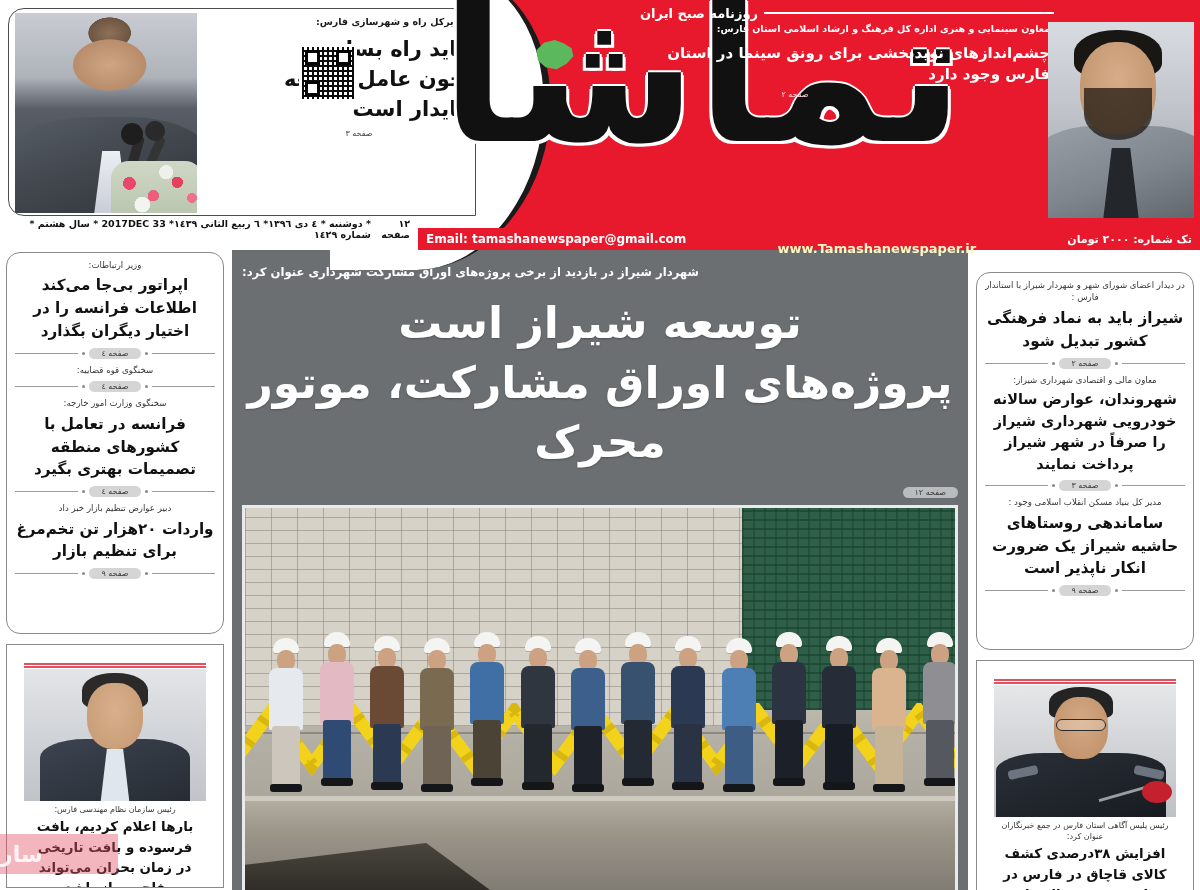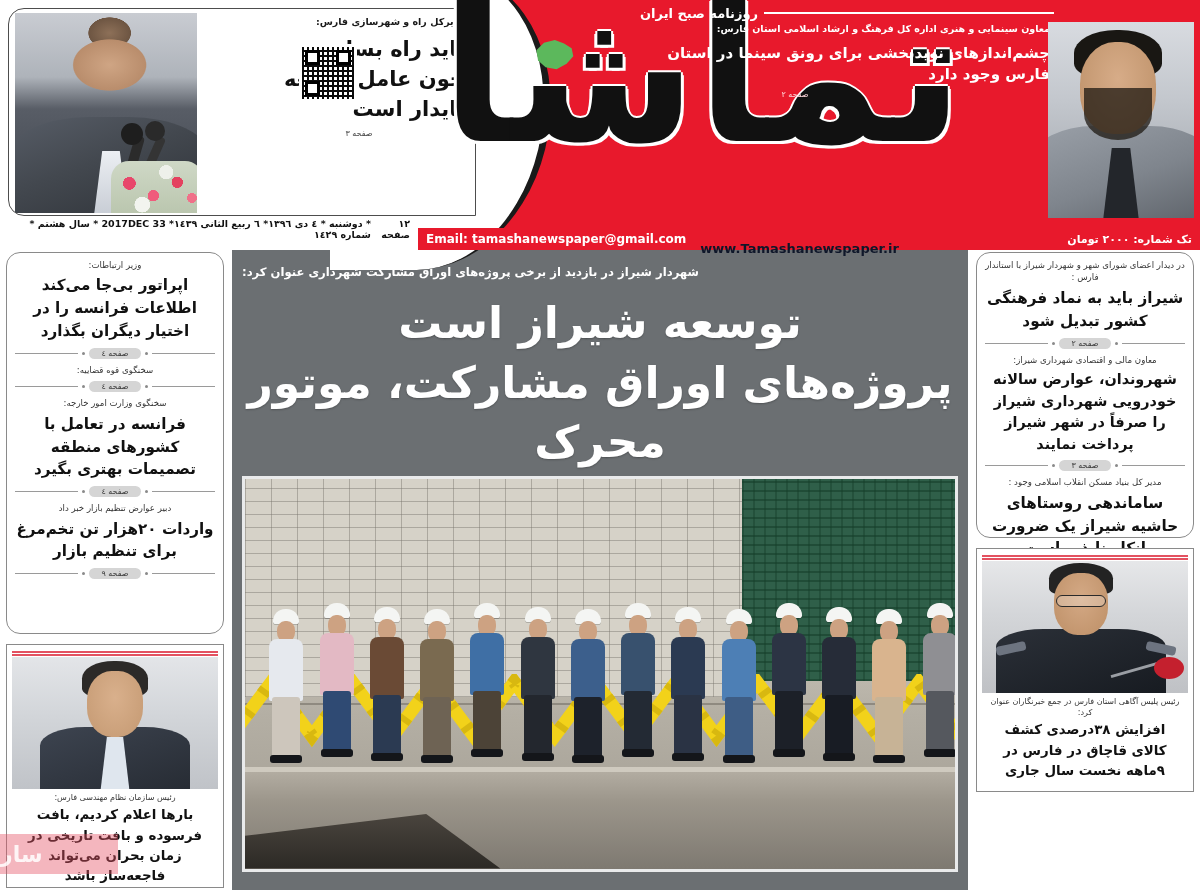--- a/index.html
+++ b/index.html
@@ -248,21 +248,21 @@
     position:absolute; top:228px; left:418px;
     width:782px; height:22px;
     background:#e8192c;
     z-index:9;
     display:flex; align-items:center;
     direction:rtl;
     padding:0 8px;
     gap:14px;
   }
   .info-price { font-size:11px; font-weight:bold; color:#fff; white-space:nowrap; }
-  .info-site  { font-size:13px; font-weight:bold; color:#0f172a; white-space:nowrap; flex:1; direction:ltr;margin-top:18px; }
+  .info-site  { font-size:13px; font-weight:bold; color:#fef9c3; white-space:nowrap; flex:1; text-align:center; direction:ltr;margin-top:18px; }
   .info-mail  { font-size:12px; font-weight:bold; color:#fff; white-space:nowrap; direction:ltr; }
 
   
   .body-area {
     position:absolute; top:250px; left:0;
     width:1200px; height:640px;
     background:#fff;
   }
 
   
@@ -274,21 +274,21 @@
   .side-col.left  { left:0; }
   .side-col.right { right:0; }
 
   .news-box {
     border:1px solid #8a8a8a;
     border-radius:14px;
     padding:4px 8px 6px;
     background:#fff;
   }
   .news-box.left-box  { height:382px; }
-  .news-box.right-box { height:286px; }
+  .news-box.right-box { height:378px;margin-top:20px; }
 
   .news-item { padding:2px 0 0; }
   .news-kicker {
     font-size:8.6px; color:#333; text-align:center;
     line-height:1.45; margin-bottom:3px; direction:rtl;
   }
   .news-head {
     font-size:15.2px; font-weight:bold; color:#111;
     line-height:1.5; text-align:center; direction:rtl;
   }
@@ -304,21 +304,21 @@
     background:#d5d5d5; color:#3a3a3a;
     font-size:8px; border-radius:8px;
     padding:1px 12px; white-space:nowrap; direction:rtl;
   }
 
   
   .photo-card {
     margin-top:10px;
     border:1px solid #8a8a8a;
     background:#fff;
-    padding:5px;
+    padding:17px;
     height:244px;
     position:relative;
     overflow:hidden;
   }
   .pc-rule {
     height:7px; width:100%;
     background:linear-gradient(180deg,#fff 0 1px,#e35160 1px 3px,#fff 3px 4px,#e35160 4px 6px,#fff 6px 7px);
   }
   .pc-photo { position:relative; width:100%; height:132px; overflow:hidden; }
   .pc-caption { padding:3px 6px 0; }
@@ -694,20 +694,23 @@
 
       <div class="watermark">
         <span>سار</span>
       </div>
     </div>
 
     <div class="center-col">
       <div class="lead-kicker">شهردار شیراز در بازدید از برخی پروژه‌های اوراق مشارکت شهرداری عنوان کرد:</div>
       <div class="lead-head">توسعه شیراز است</div>
       <div class="lead-head">پروژه‌های اوراق مشارکت، موتور محرک</div>
+      <div class="lead-pg">
+        <span class="pg-badge">صفحه ١٢</span>
+      </div>
 
       <div class="lead-photo-frame">
         <div class="site">
           <div class="site-bricks"></div>
           <div class="site-green"></div>
 
           <div class="crowd">
 
           <div class="person" style="left: 3%; width: 40px; height: 158px; bottom: 0px; z-index: 10;">
                 <div class="helmet"></div>

